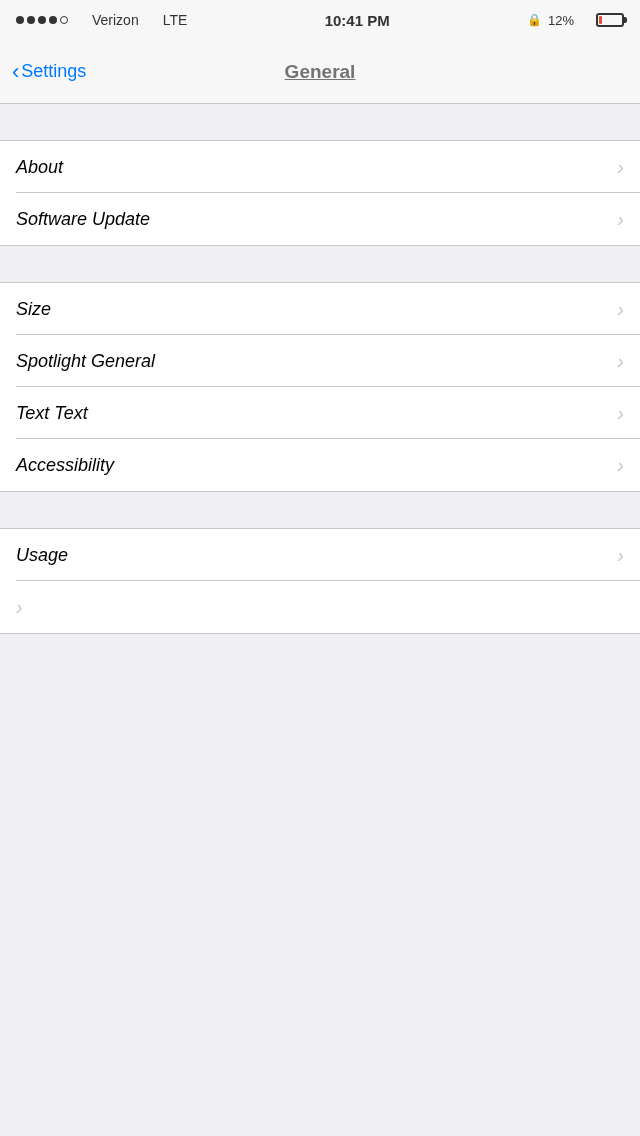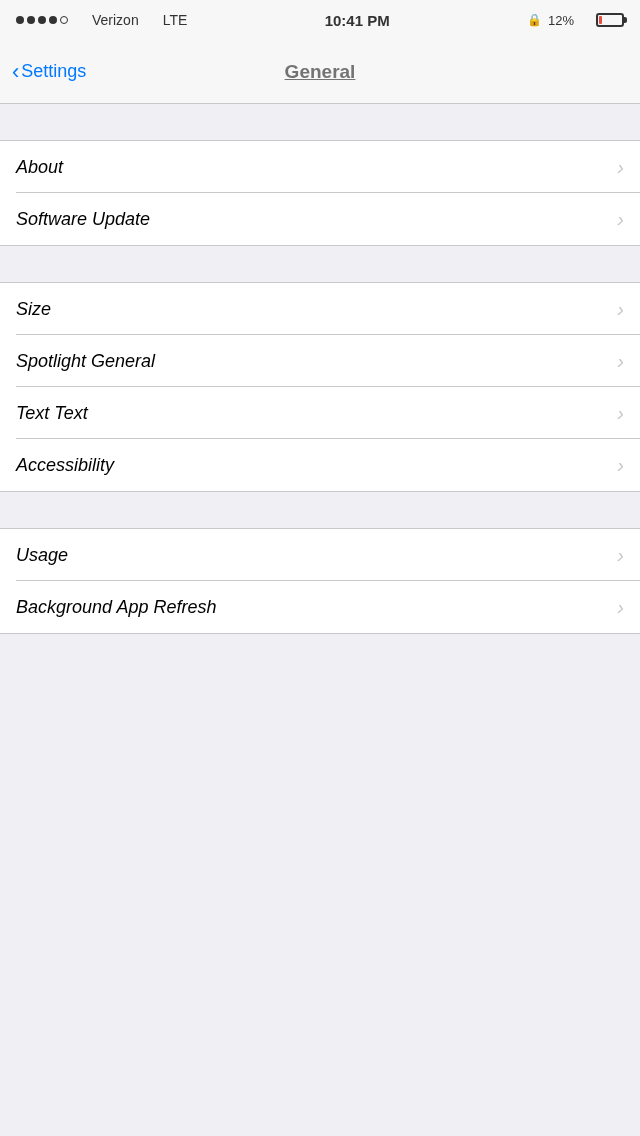--- a/index.html
+++ b/index.html
@@ -282,18 +282,17 @@
 </div>
 
 <div class="section-gap"></div>
 
 <div class="settings-group">
   <div class="settings-item">
     <span class="settings-item-label">Usage</span>
     <span class="chevron-right">›</span>
   </div>
   <div class="settings-item">
-    <span class="settings-item-label">Background App Refresh</span>
     <span class="chevron-right">›</span>
   </div>
 </div>
 
 <div class="bottom-section-gap"></div>
 
 </body></html>

